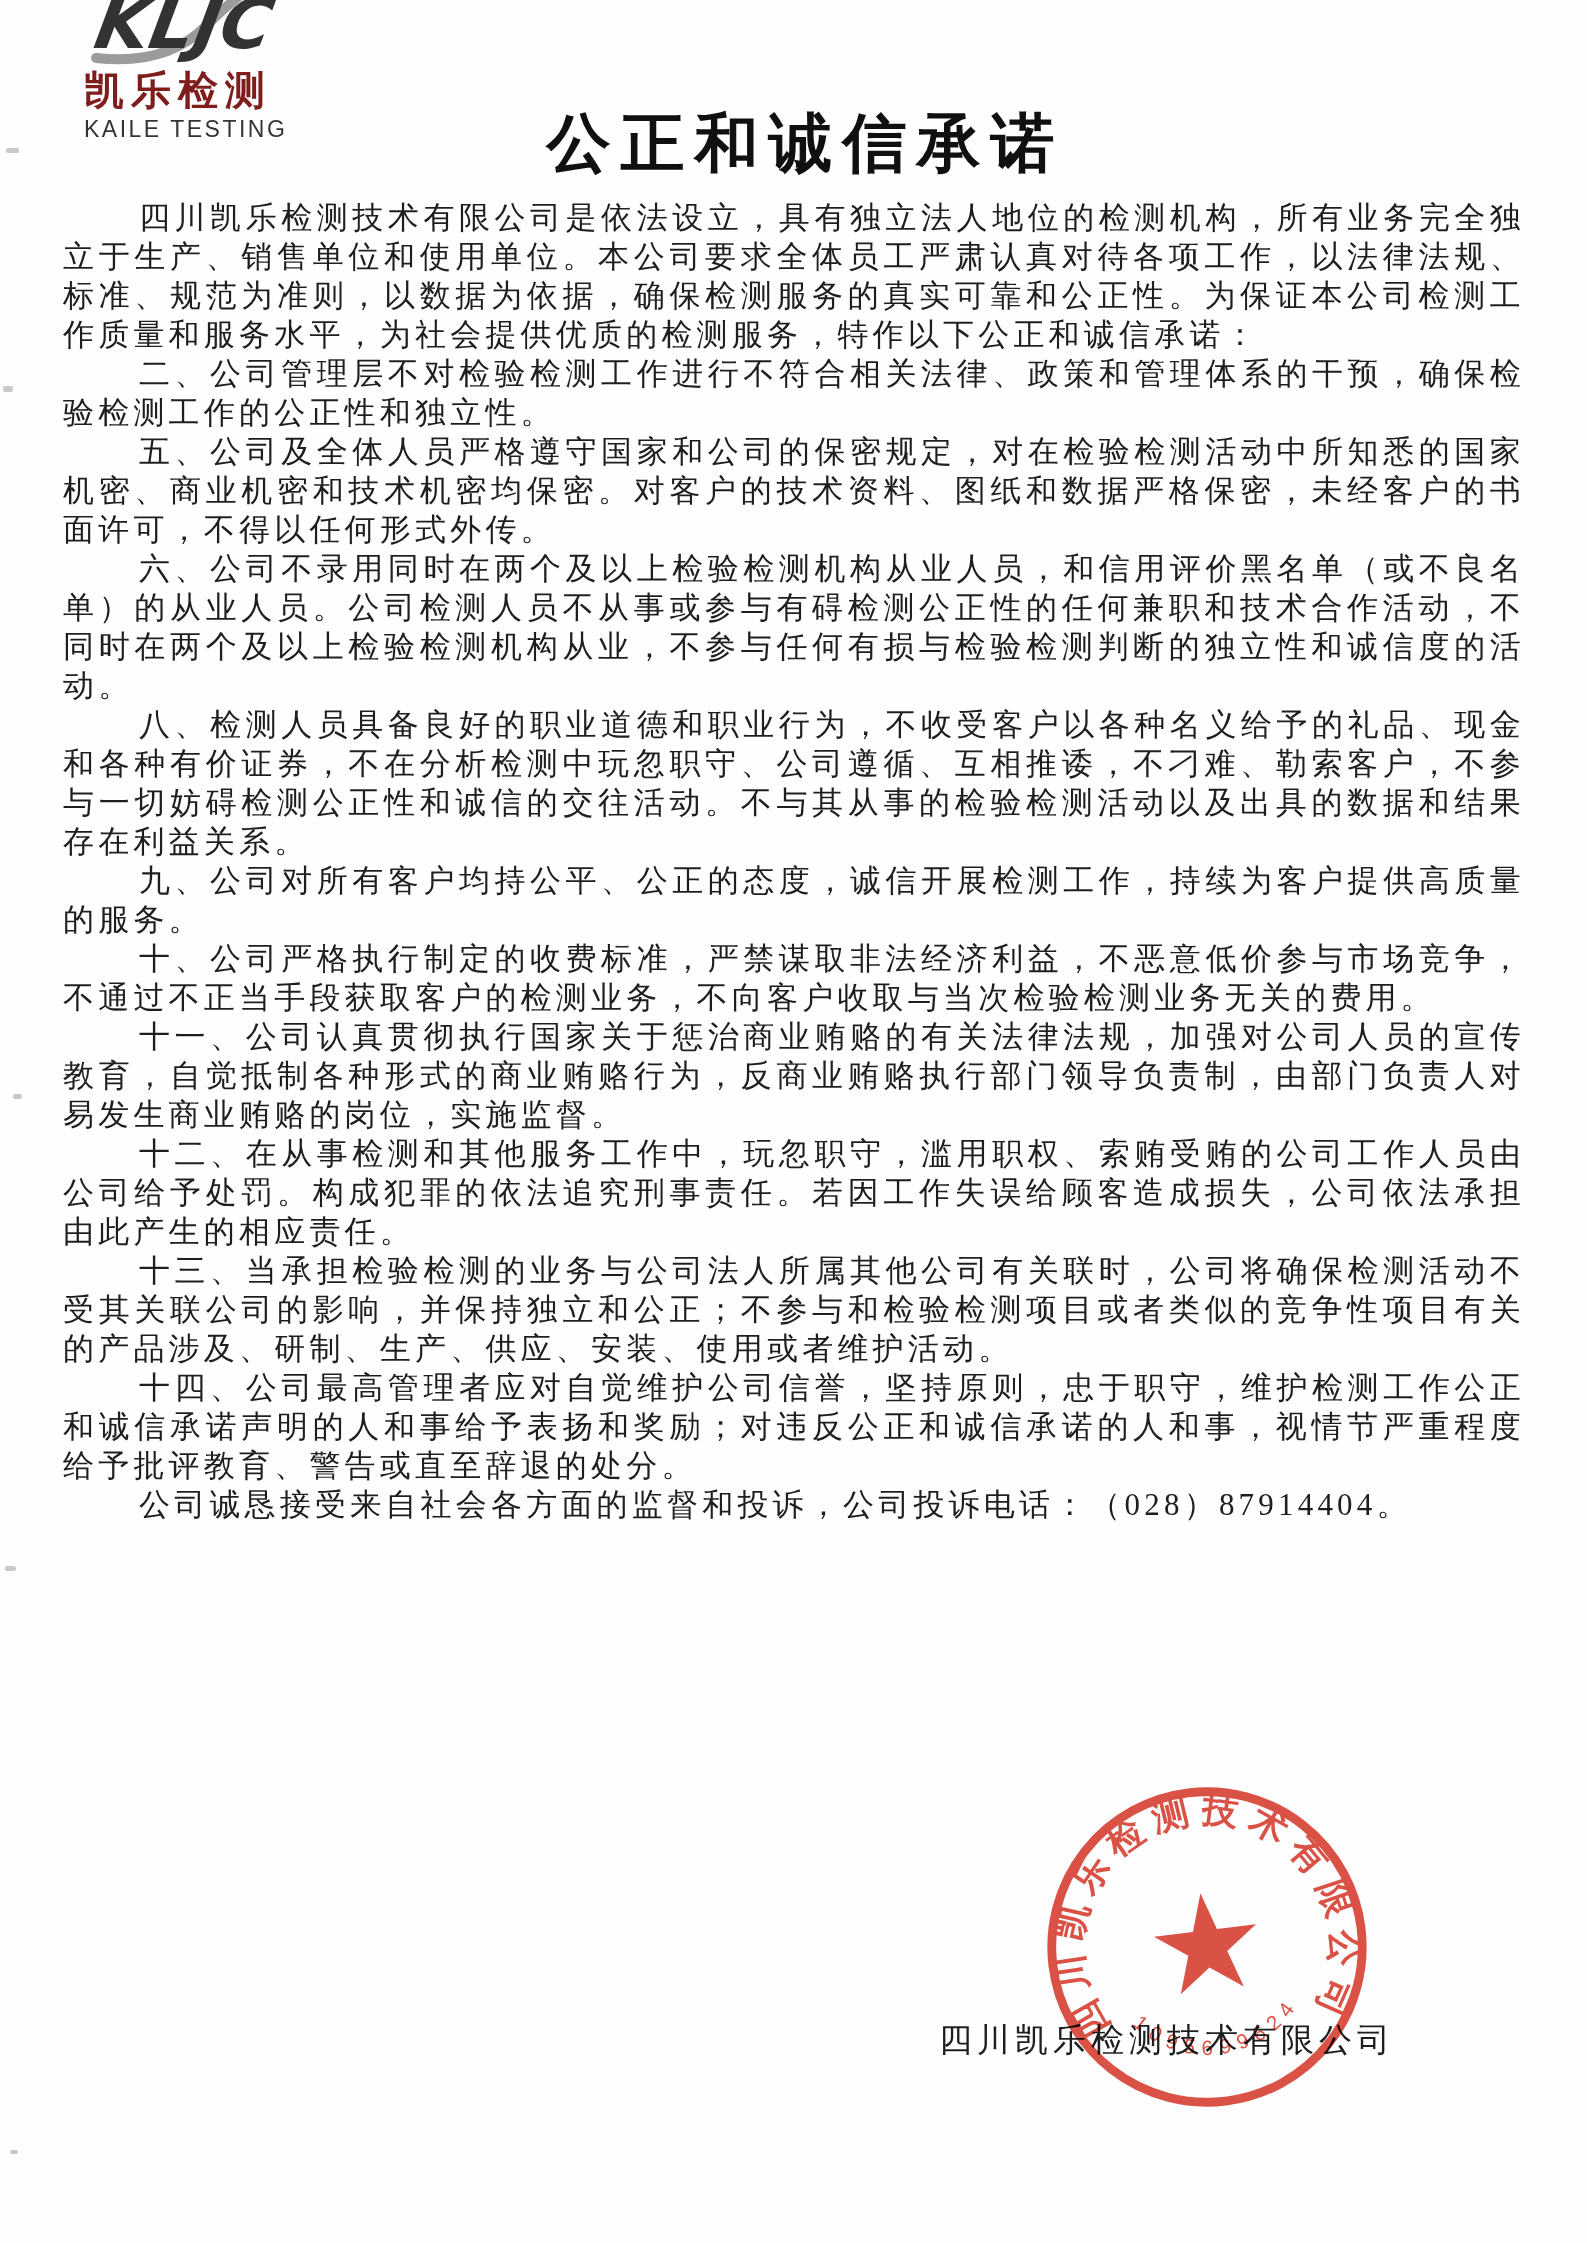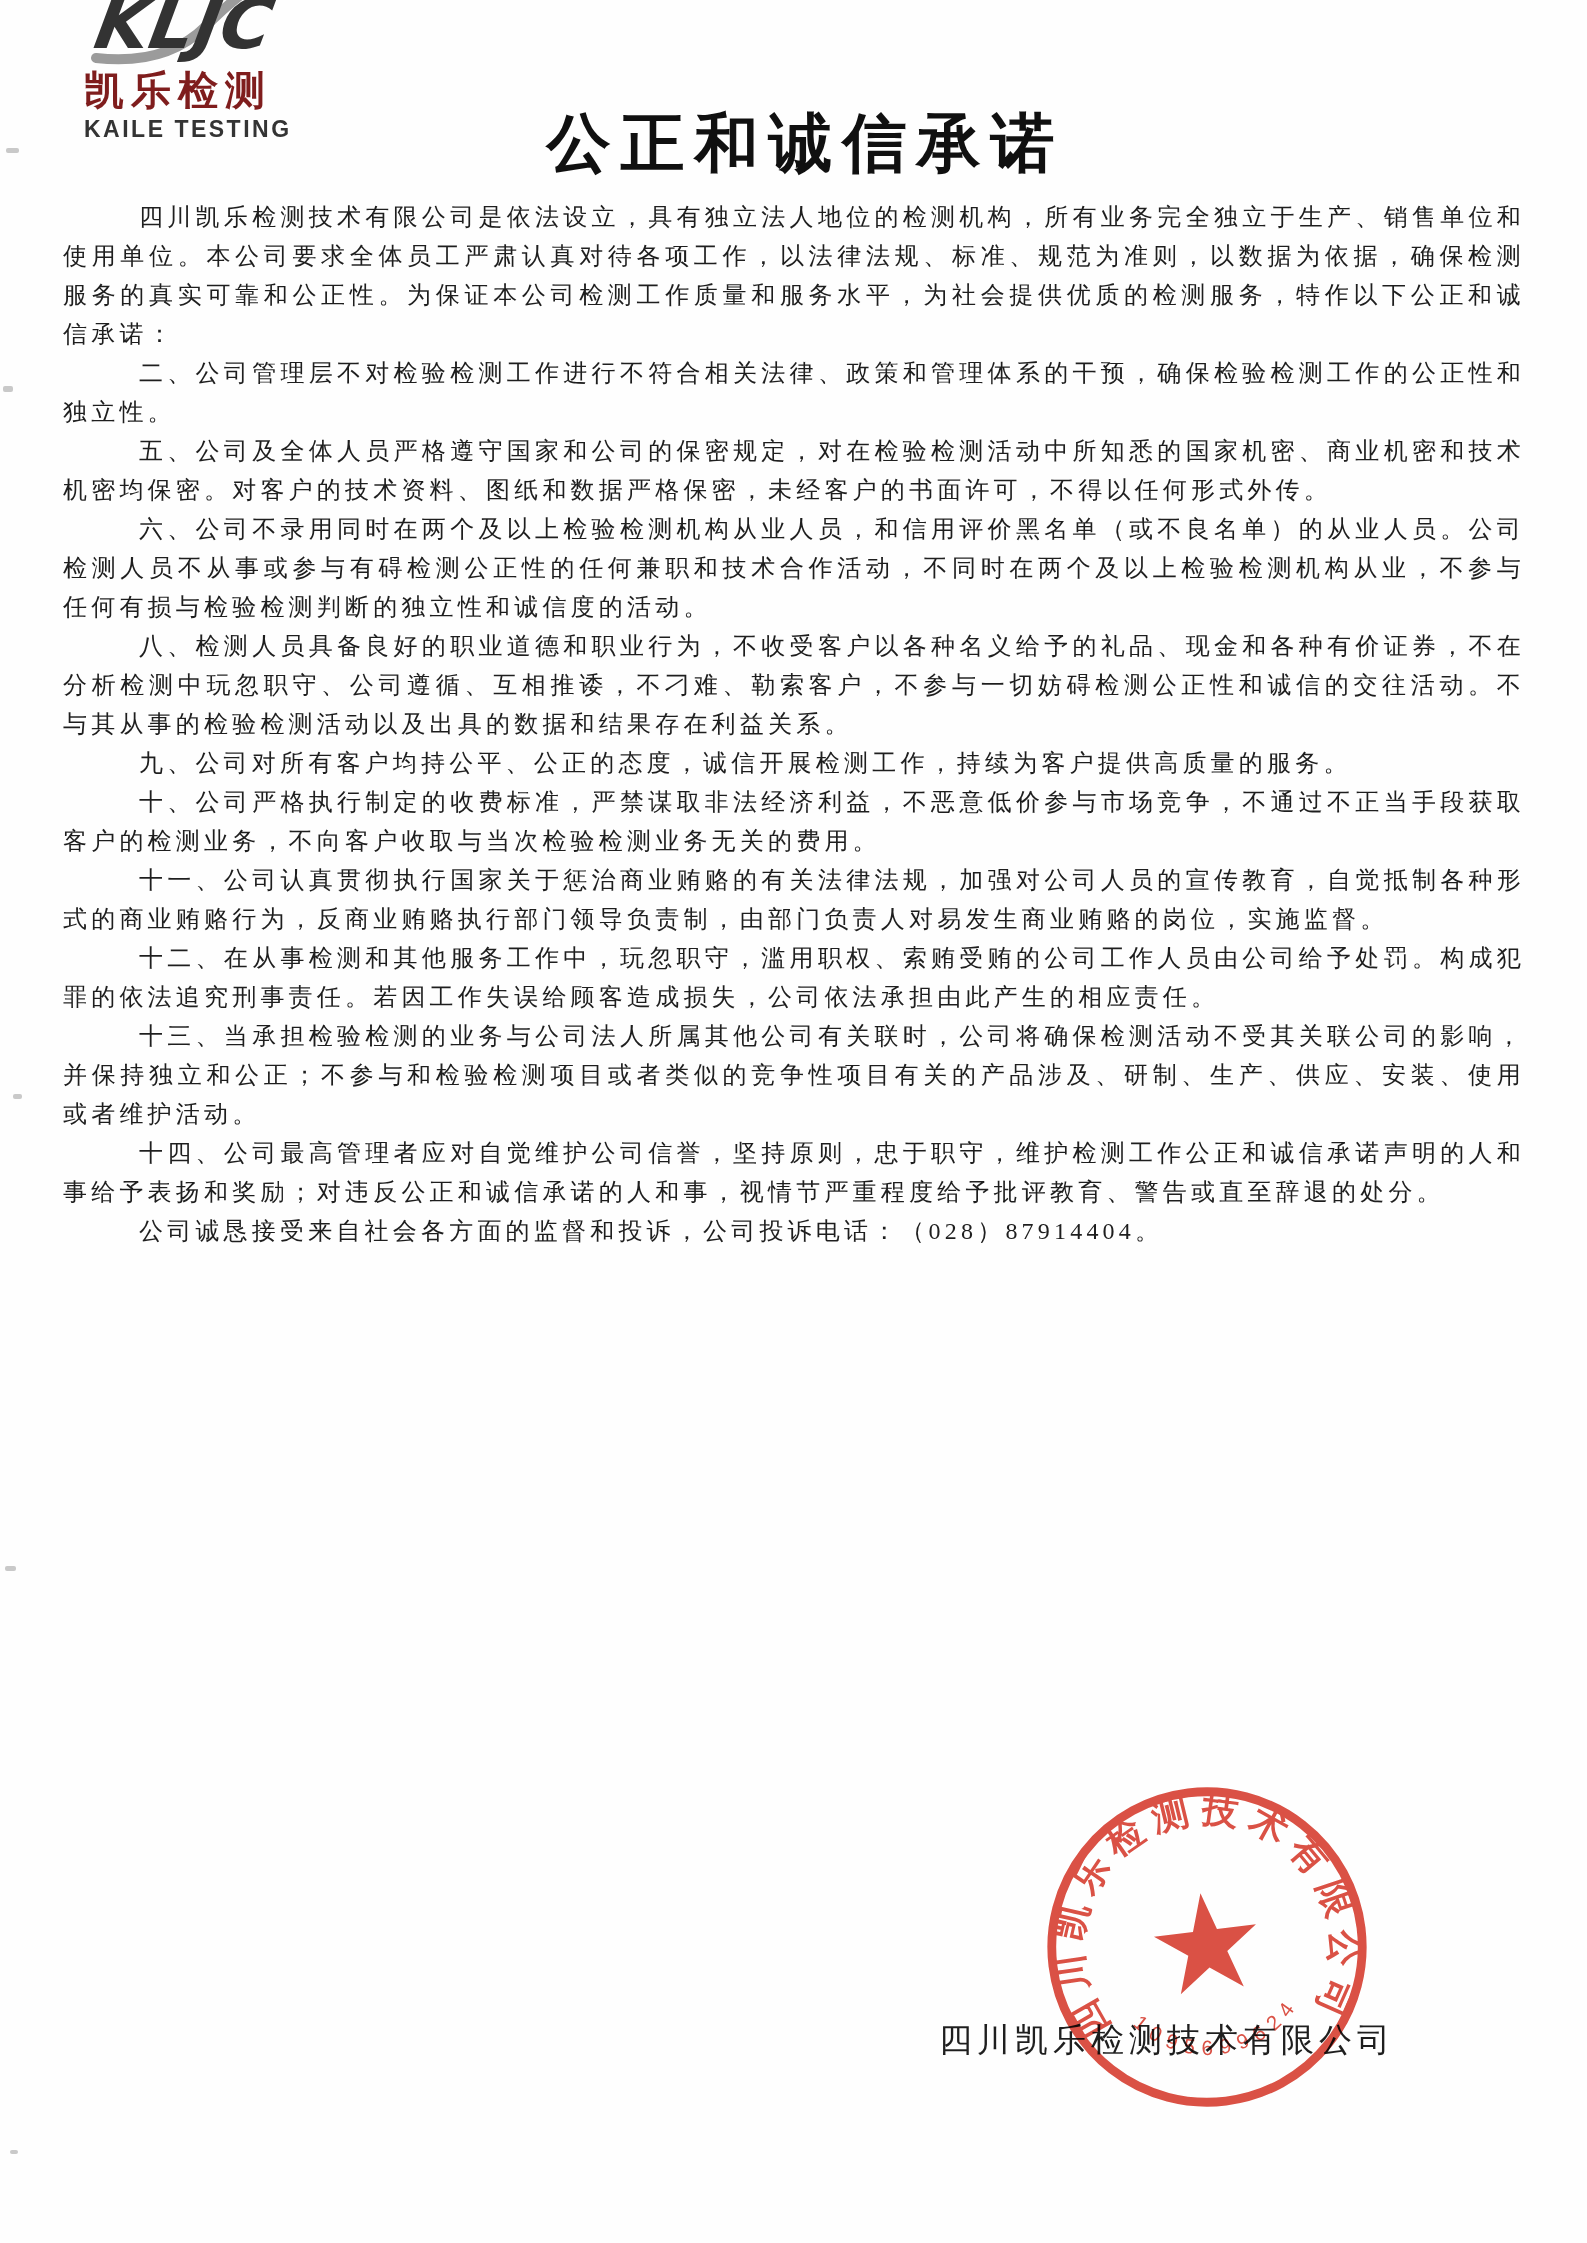--- a/index.html
+++ b/index.html
@@ -15,33 +15,33 @@
   
   .logo{position:absolute;top:-8px;left:56px;width:300px;}
   .logo-mark{display:block;}
   .logo-cn{
     font-family:"DejaVu Sans","Liberation Sans",sans-serif;
     font-weight:bold;font-size:40px;letter-spacing:7px;color:#7f1d1d;
     margin:2px 0 0 28px;line-height:1.1;
   }
   .logo-en{
     font-family:"Liberation Sans","DejaVu Sans",sans-serif;
-    font-weight:bold;font-size:23px;letter-spacing:2.5px;color:#343434;
+    font-weight:normal;font-size:23px;letter-spacing:2.5px;color:#343434;
     margin:4px 0 0 28px;
   }
   
   .title{
     position:absolute;top:88px;left:0;width:100%;
     text-align:center;font-size:64px;font-weight:bold;
     letter-spacing:10px;color:#101010;margin:12px;
   }
   
   .content{
     position:absolute;top:198px;left:63px;width:1462px;
-    font-size:24px;line-height:39px;letter-spacing:4.2px;
+    font-size:31px;line-height:39px;letter-spacing:4.2px;
     text-align:justify;
   }
   .content p{margin:0;text-indent:76px;}
   
   .signature{
     position:absolute;top:2018px;right:192px;
     font-size:33px;letter-spacing:5px;color:#1e1e1e;
   }
   
   .seal{

